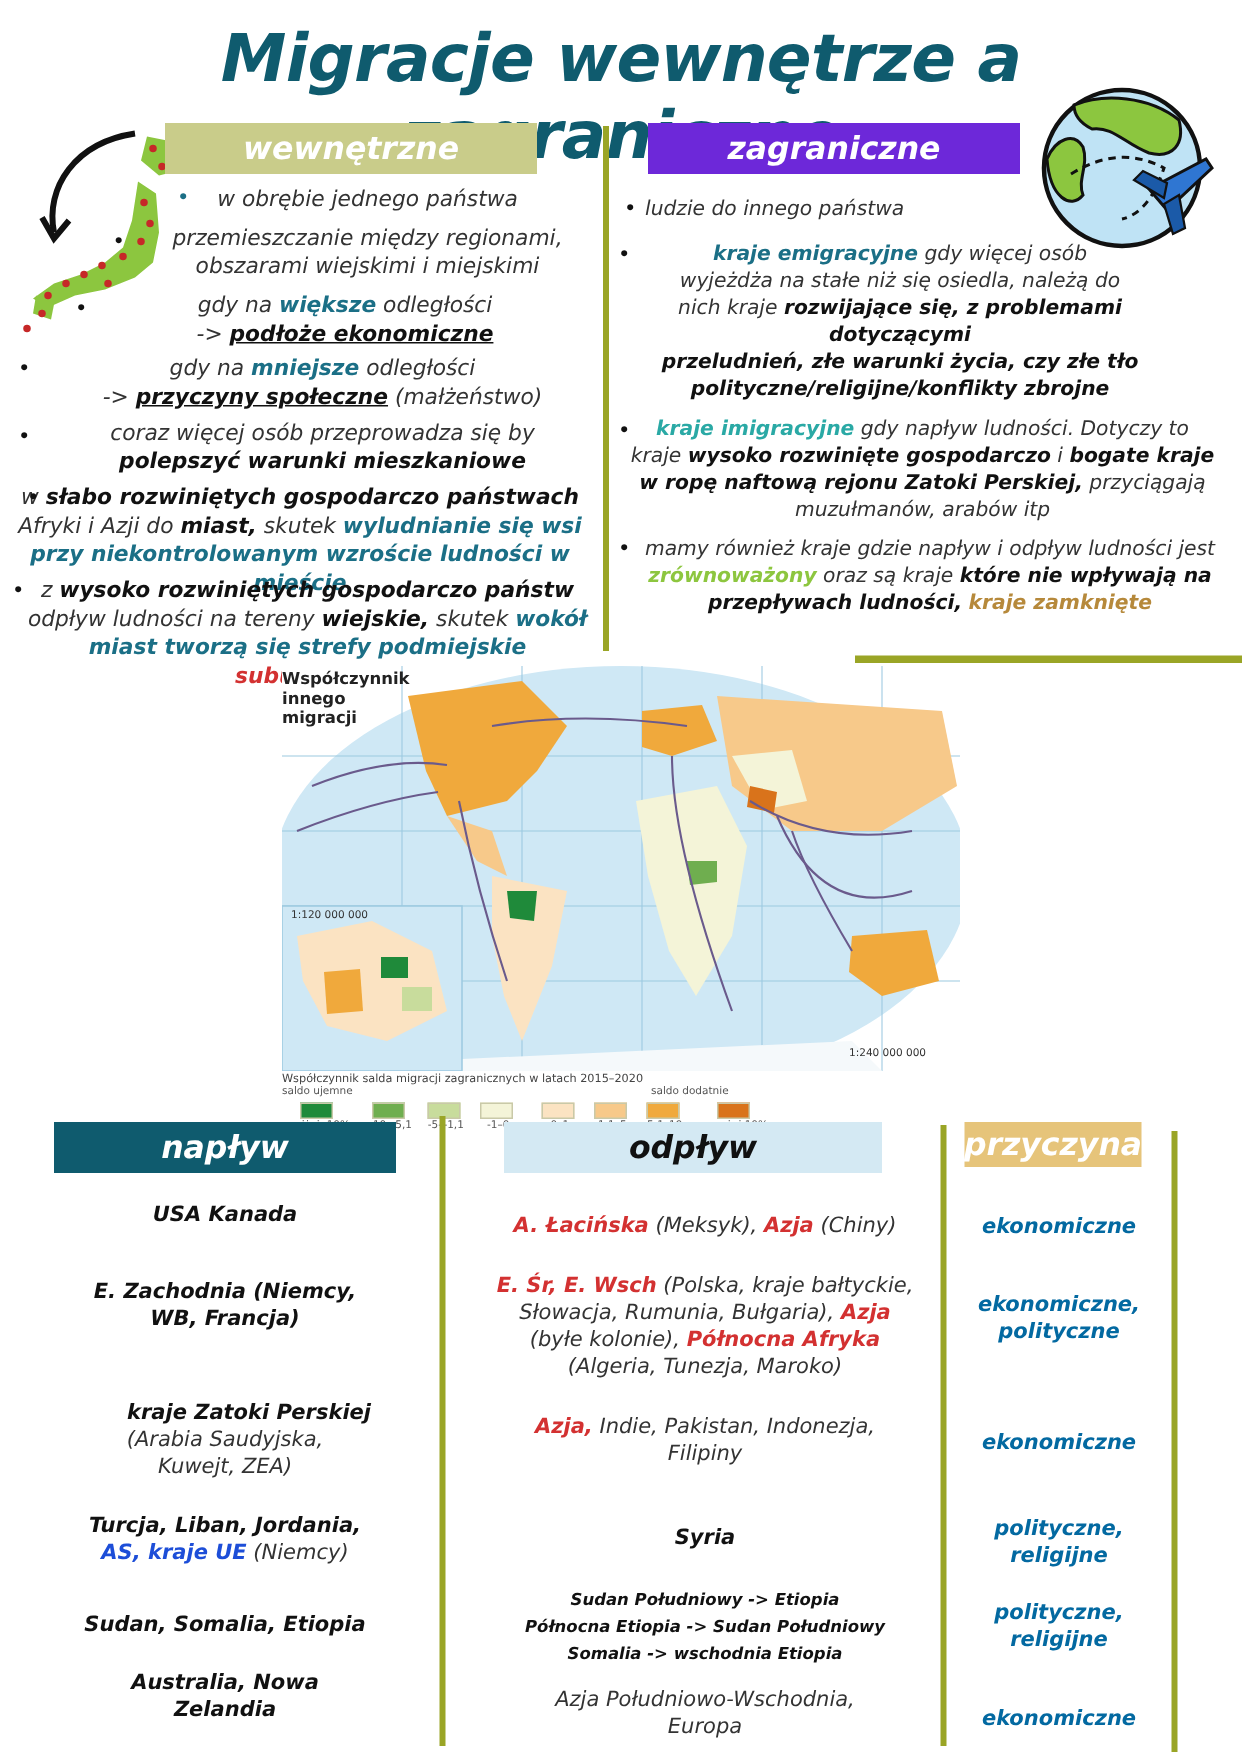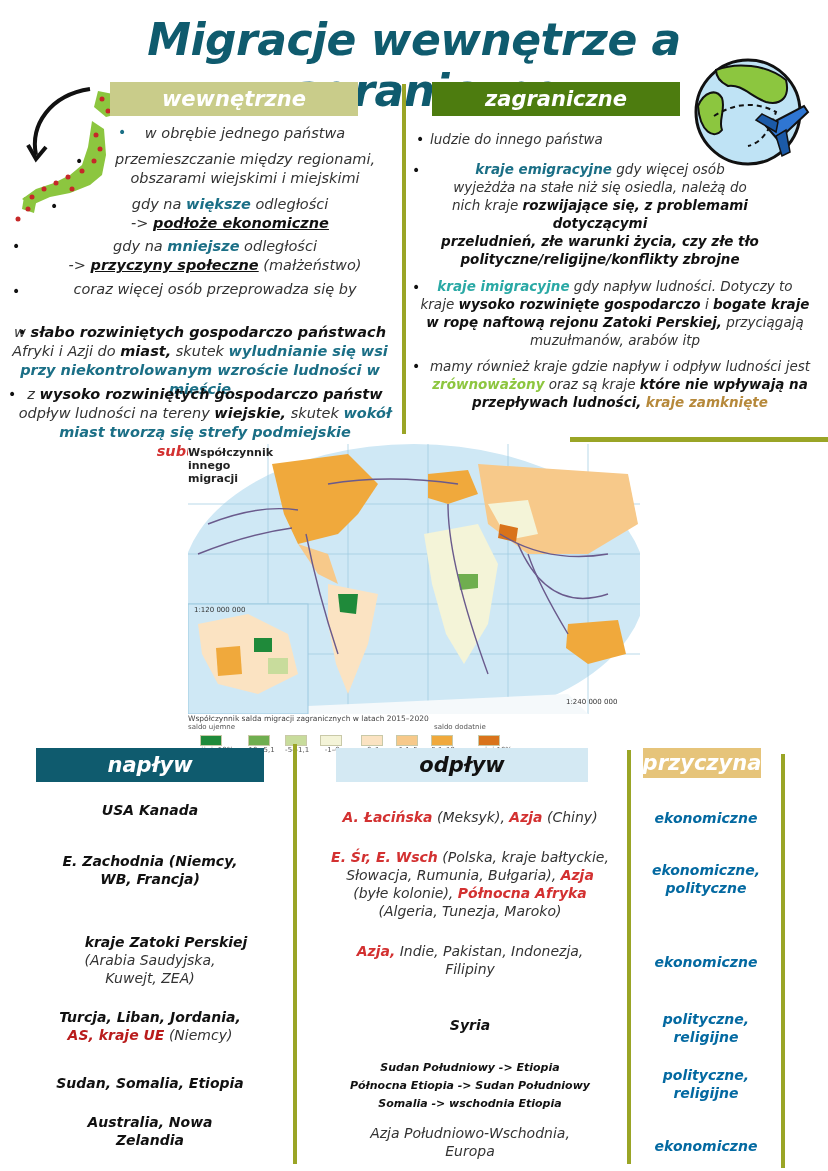--- a/index.html
+++ b/index.html
@@ -60,32 +60,32 @@
   <path d="M28 60 Q60 40 90 56 Q80 86 62 90" stroke="#111" stroke-width="2" stroke-dasharray="5 4" fill="none"></path>
   <path d="M80 70 L118 50 L122 56 L92 84 Z" fill="#2f76d2" stroke="#111" stroke-width="2"></path>
   <path d="M92 66 L76 58 L70 64 L90 76 Z" fill="#1b5aa8" stroke="#111" stroke-width="1.5"></path>
   <path d="M100 74 L104 96 L96 100 L90 80 Z" fill="#1b5aa8" stroke="#111" stroke-width="1.5"></path>
 </svg>
 
 <div class="abs hdr" style="left:110px;top:82px;width:248px;height:34px;background:#c9cc8a;">wewnętrzne</div>
 
 <div class="vline" style="left:402px;top:84px;height:350px;"></div>
 
-<div class="abs hdr" style="left:432px;top:82px;width:248px;height:34px;background:#4d7c0f;">zagraniczne</div>
+<div class="abs hdr" style="left:432px;top:82px;width:248px;height:34px;background:#6d28d9;">zagraniczne</div>
 
 <div id="internal-list">
     <div class="abs t" style="left: 100px; top: 124px; width: 290px;"><span>w obrębie jednego państwa</span></div>
     <div class="bullet" style="left: 118px; top: 124px; color: rgb(27, 111, 134);">•</div>
     <div class="abs t" style="left: 90px; top: 150px; width: 310px;"><span>przemieszczanie między regionami, obszarami wiejskimi i miejskimi</span></div>
     <div class="bullet" style="left: 75px; top: 153px;">•</div>
     <div class="abs t" style="left: 70px; top: 195px; width: 320px;"><span>gdy na </span><span class="teal">większe</span><span> odległości</span><br><span>-&gt; </span><span class="u" style="font-weight: bold; color: rgb(17, 17, 17);">podłoże ekonomiczne</span></div>
     <div class="bullet" style="left: 50px; top: 198px;">•</div>
     <div class="abs t" style="left: 40px; top: 237px; width: 350px;"><span>gdy na </span><span class="teal">mniejsze</span><span> odległości</span><br><span>-&gt; </span><span class="u" style="font-weight: bold; color: rgb(17, 17, 17);">przyczyny społeczne</span><span> (małżeństwo)</span></div>
     <div class="bullet" style="left: 12px; top: 238px;">•</div>
-    <div class="abs t" style="left: 40px; top: 280px; width: 350px;"><span>coraz więcej osób przeprowadza się by</span><br></div>
+    <div class="abs t" style="left: 40px; top: 280px; width: 350px;"><span>coraz więcej osób przeprowadza się by</span><br><span style="font-weight: bold; color: rgb(17, 17, 17);">polepszyć warunki mieszkaniowe</span></div>
     <div class="bullet" style="left: 12px; top: 283px;">•</div>
     <div class="abs t" style="left: 0px; top: 323px; width: 400px;"><span>w </span><span style="font-weight: bold; color: rgb(17, 17, 17);">słabo rozwiniętych gospodarczo państwach</span><br><span>Afryki i Azji do </span><span style="font-weight: bold; color: rgb(17, 17, 17);">miast,</span><span> skutek </span><span class="teal">wyludnianie się wsi przy niekontrolowanym wzroście ludności w mieście</span></div>
     <div class="bullet" style="left: 18px; top: 324px;">•</div>
     <div class="abs t" style="left: 10px; top: 385px; width: 390px;"><span>z </span><span style="font-weight: bold; color: rgb(17, 17, 17);">wysoko rozwiniętych gospodarczo państw</span><br><span>odpływ ludności na tereny </span><span style="font-weight: bold; color: rgb(17, 17, 17);">wiejskie,</span><span> skutek </span><span class="teal">wokół miast tworzą się strefy podmiejskie</span><span> </span><span class="red">suburbiamy</span></div>
     <div class="bullet" style="left: 8px; top: 386px;">•</div>
   </div>
 
 <div id="foreign-list">
     <div class="abs t" style="left: 430px; top: 130px; width: 260px; text-align: left; font-size: 13.5px; line-height: 18px;"><span>ludzie do innego państwa</span></div>
     <div class="bullet" style="left: 416px; top: 131px;">•</div>
@@ -190,21 +190,21 @@
 <div id="table-body">
     <div class="cell" style="left: 30px; top: 801px; width: 240px;"><span style="font-weight: bold; color: rgb(17, 17, 17);">USA Kanada</span></div>
     <div class="cell" style="left: 320px; top: 808px; width: 300px;"><span class="red">A. Łacińska</span><span> (Meksyk), </span><span class="red">Azja</span><span> (Chiny)</span></div>
     <div class="cell cellb" style="left: 636px; top: 809px; width: 140px; font-style: italic;"><span>ekonomiczne</span></div>
     <div class="cell" style="left: 30px; top: 852px; width: 240px;"><span style="font-weight: bold; color: rgb(17, 17, 17);">E. Zachodnia (Niemcy,</span><br><span style="font-weight: bold; color: rgb(17, 17, 17);">WB, Francja)</span></div>
     <div class="cell" style="left: 320px; top: 848px; width: 300px;"><span class="red">E. Śr, E. Wsch</span><span> (Polska, kraje bałtyckie,</span><br><span>Słowacja, Rumunia, Bułgaria), </span><span class="red">Azja</span><br><span>(byłe kolonie), </span><span class="red">Północna Afryka</span><br><span>(Algeria, Tunezja, Maroko)</span></div>
     <div class="cell cellb" style="left: 636px; top: 861px; width: 140px; font-style: italic;"><span>ekonomiczne,</span><br><span>polityczne</span></div>
     <div class="cell" style="left: 30px; top: 933px; width: 240px;"><span style="font-weight: bold; color: rgb(17, 17, 17); margin-left: 32px;">kraje Zatoki Perskiej</span><br><span>(Arabia Saudyjska,</span><br><span>Kuwejt, ZEA)</span></div>
     <div class="cell" style="left: 320px; top: 942px; width: 300px;"><span class="red">Azja,</span><span> Indie, Pakistan, Indonezja,</span><br><span>Filipiny</span></div>
     <div class="cell cellb" style="left: 636px; top: 953px; width: 140px; font-style: italic;"><span>ekonomiczne</span></div>
-    <div class="cell" style="left: 30px; top: 1008px; width: 240px;"><span style="font-weight: bold; color: rgb(17, 17, 17);">Turcja, Liban, Jordania,</span><br><span style="font-weight: bold; color: #b91c1c;">AS, kraje UE</span><span> (Niemcy)</span></div>
+    <div class="cell" style="left: 30px; top: 1008px; width: 240px;"><span style="font-weight: bold; color: rgb(17, 17, 17);">Turcja, Liban, Jordania,</span><br><span style="font-weight: bold; color: #1d4ed8;">AS, kraje UE</span><span> (Niemcy)</span></div>
     <div class="cell" style="left: 320px; top: 1016px; width: 300px;"><span style="font-weight: bold; color: rgb(17, 17, 17);">Syria</span></div>
     <div class="cell cellb" style="left: 636px; top: 1010px; width: 140px; font-style: italic;"><span>polityczne,</span><br><span>religijne</span></div>
     <div class="cell" style="left: 30px; top: 1074px; width: 240px;"><span style="font-weight: bold; color: rgb(17, 17, 17);">Sudan, Somalia, Etiopia</span></div>
     <div class="cell" style="left: 320px; top: 1057px; width: 300px;"><span style="font-weight: bold; color: rgb(17, 17, 17); font-size: 11px; line-height: 15px;">Sudan Południowy -&gt; Etiopia</span><br><span style="font-weight: bold; color: rgb(17, 17, 17); font-size: 11px; line-height: 15px;">Północna Etiopia -&gt; Sudan Południowy</span><br><span style="font-weight: bold; color: rgb(17, 17, 17); font-size: 11px; line-height: 15px;">Somalia -&gt; wschodnia Etiopia</span></div>
     <div class="cell cellb" style="left: 636px; top: 1066px; width: 140px; font-style: italic;"><span>polityczne,</span><br><span>religijne</span></div>
     <div class="cell" style="left: 30px; top: 1113px; width: 240px;"><span style="font-weight: bold; color: rgb(17, 17, 17);">Australia, Nowa</span><br><span style="font-weight: bold; color: rgb(17, 17, 17);">Zelandia</span></div>
     <div class="cell" style="left: 320px; top: 1124px; width: 300px;"><span>Azja  Południowo-Wschodnia,</span><br><span>Europa</span></div>
     <div class="cell cellb" style="left: 636px; top: 1137px; width: 140px; font-style: italic;"><span>ekonomiczne</span></div>
   </div>
 

